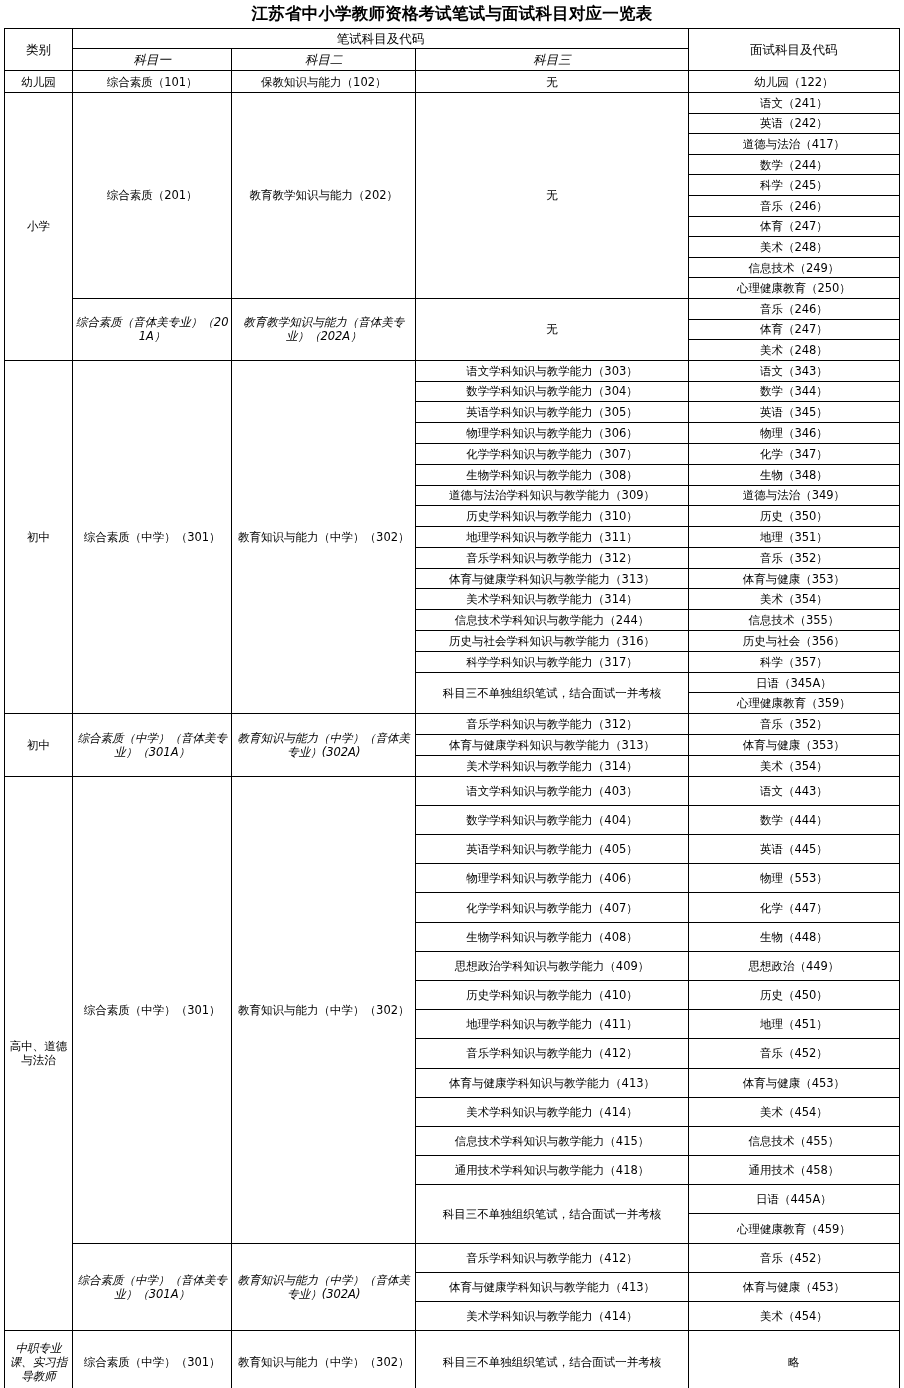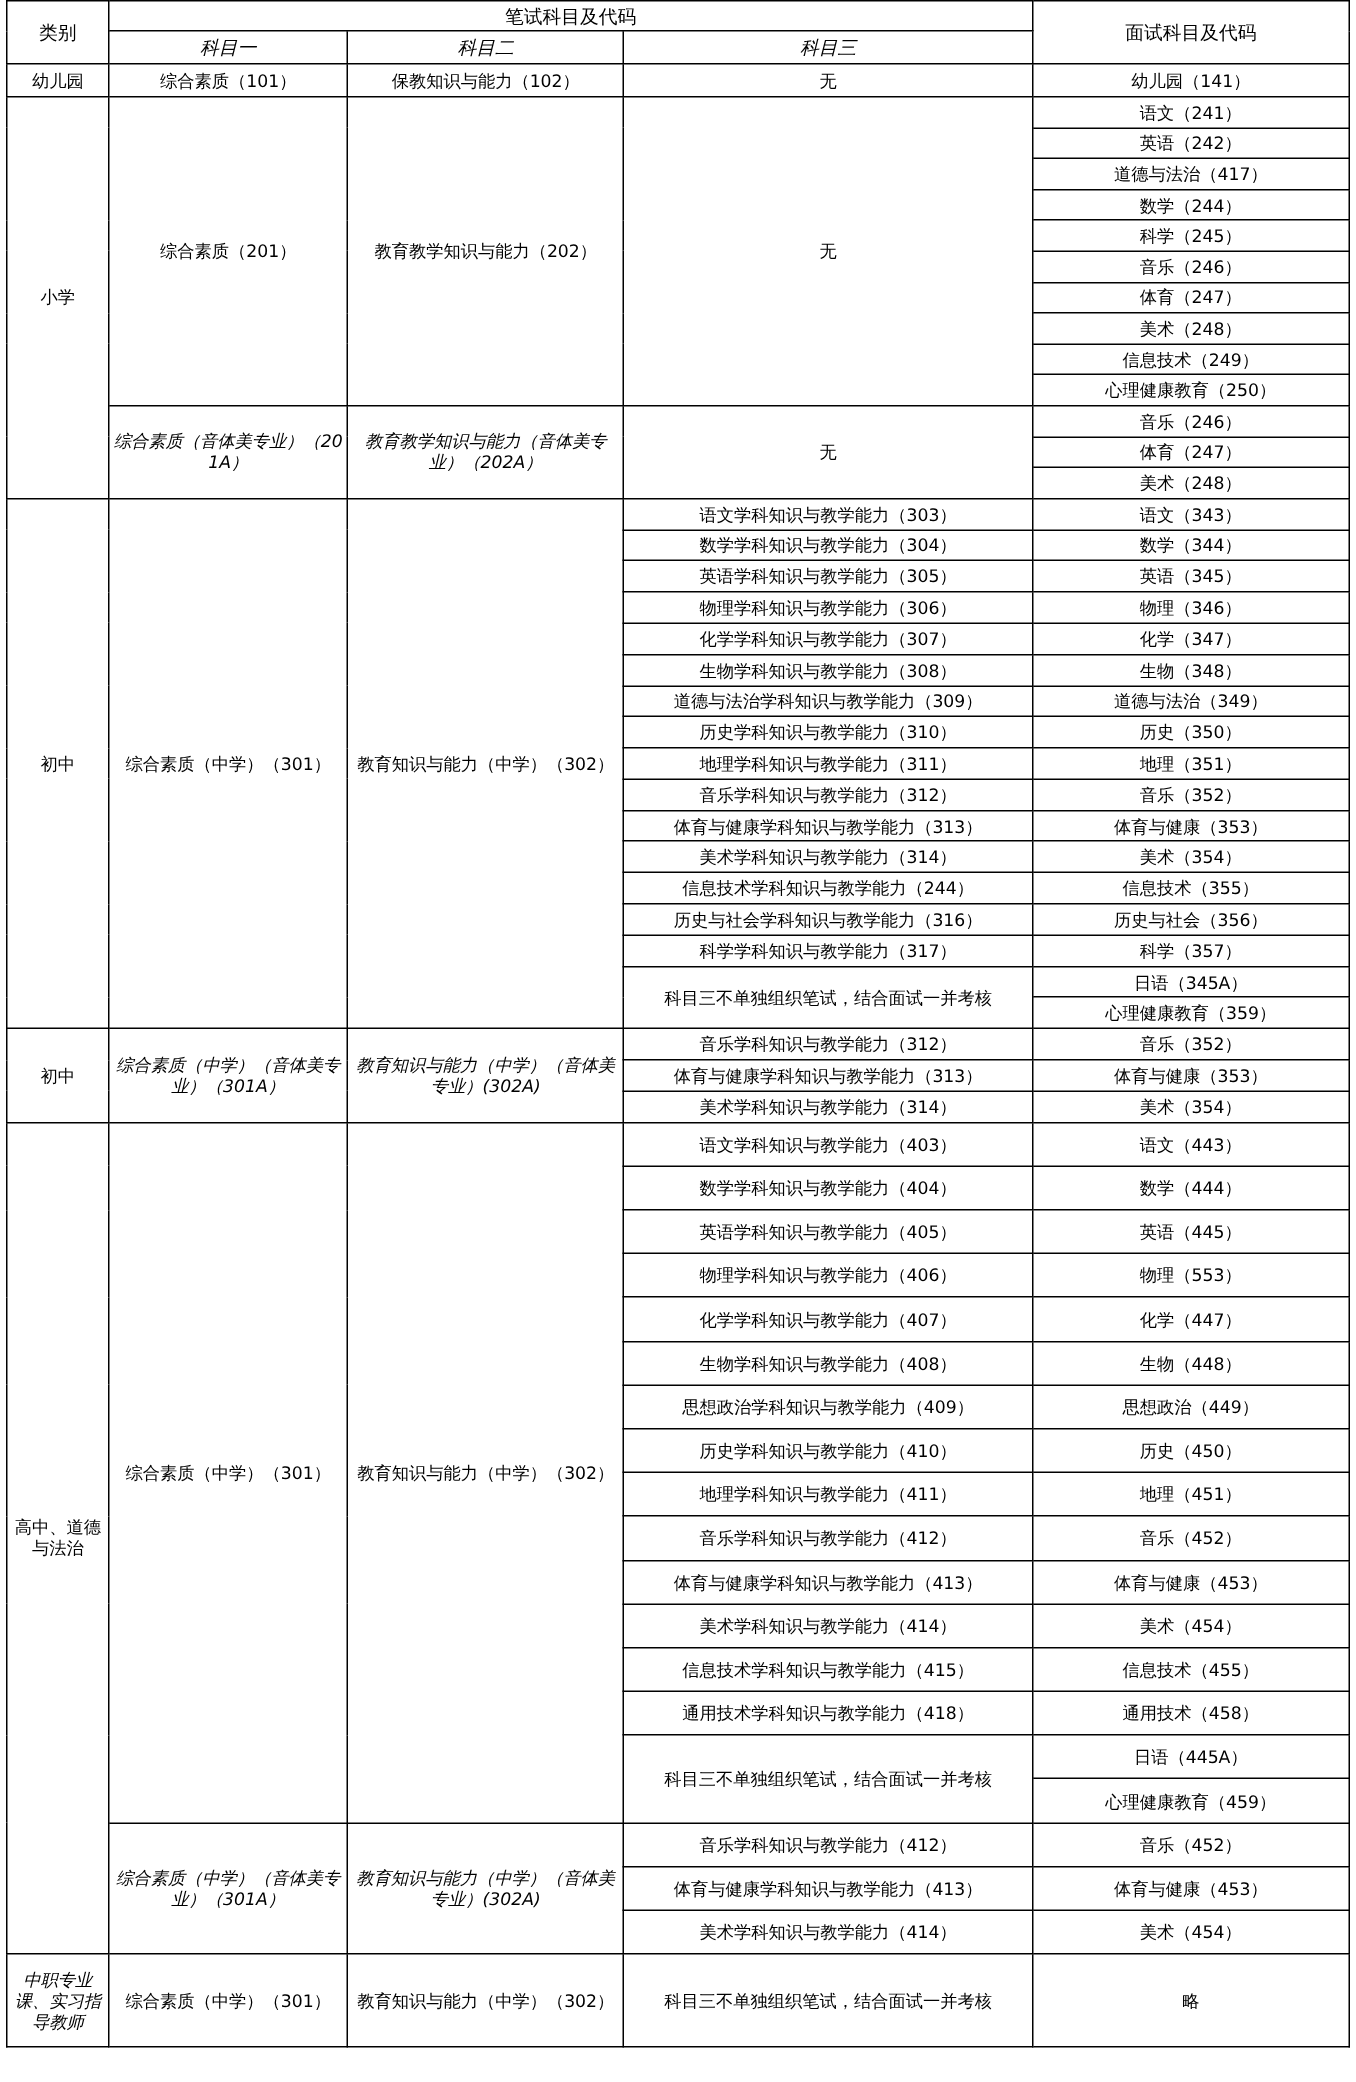--- a/index.html
+++ b/index.html
@@ -67,20 +67,21 @@
   .r-hs   { height: 29.2px; }
   .r-hdr1 { height: 20px; }
   .r-hdr2 { height: 22px; font-style: italic; }
   .r-last { height: 62px; }
 </style>
 </head>
 <body>
 
 <div id="page">
 
+  <div id="doc-title">江苏省中小学教师资格考试笔试与面试科目对应一览表</div>
 
   <table class="subject-table">
     <colgroup>
       <col class="c1">
         <col class="c2">
         <col class="c3">
         <col class="c4">
         <col class="c5">
     </colgroup>
     <tbody>
@@ -94,21 +95,21 @@
         <th class="hdr">科目一</th>
         <th class="hdr">科目二</th>
         <th class="hdr">科目三</th>
       </tr>
 
       <tr class="r-kg">
         <td class="cat">幼儿园</td>
         <td>综合素质（101）</td>
         <td>保教知识与能力（102）</td>
         <td>无</td>
-        <td>幼儿园（141）</td>
+        <td>幼儿园（122）</td>
       </tr>
 
       <tr class="r-pri">
         <td class="cat" rowspan="13">小学</td>
         <td rowspan="10">综合素质（201）</td>
         <td rowspan="10">教育教学知识与能力（202）</td>
         <td rowspan="10">无</td>
         <td>语文（241）</td>
       </tr>
       <tr class="r-pri">

